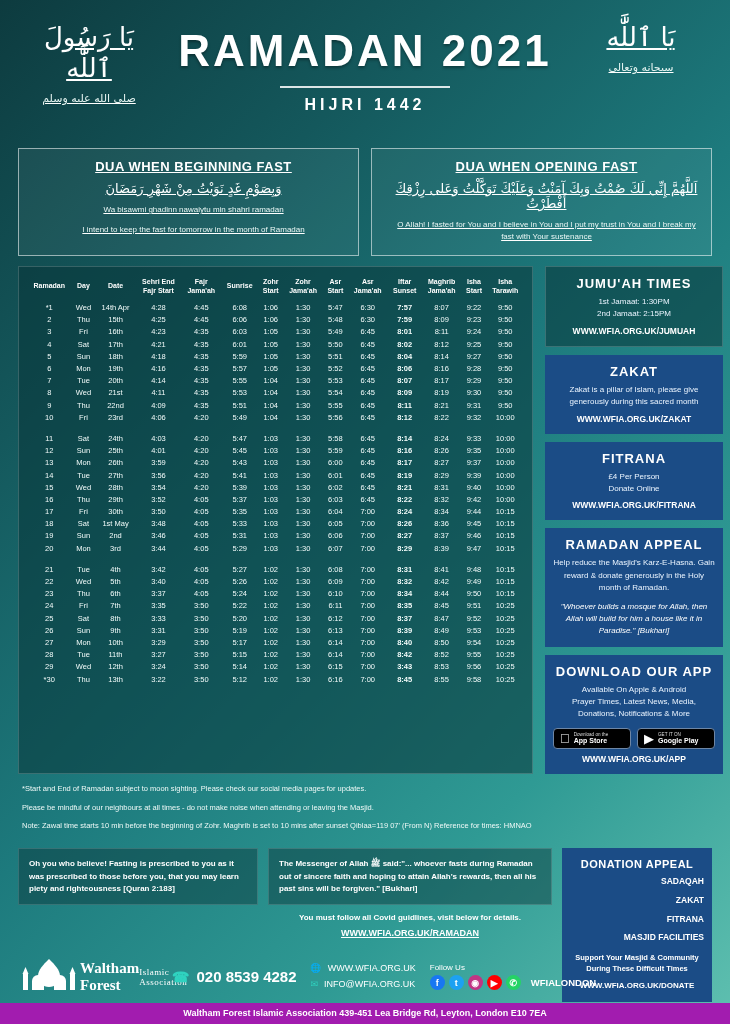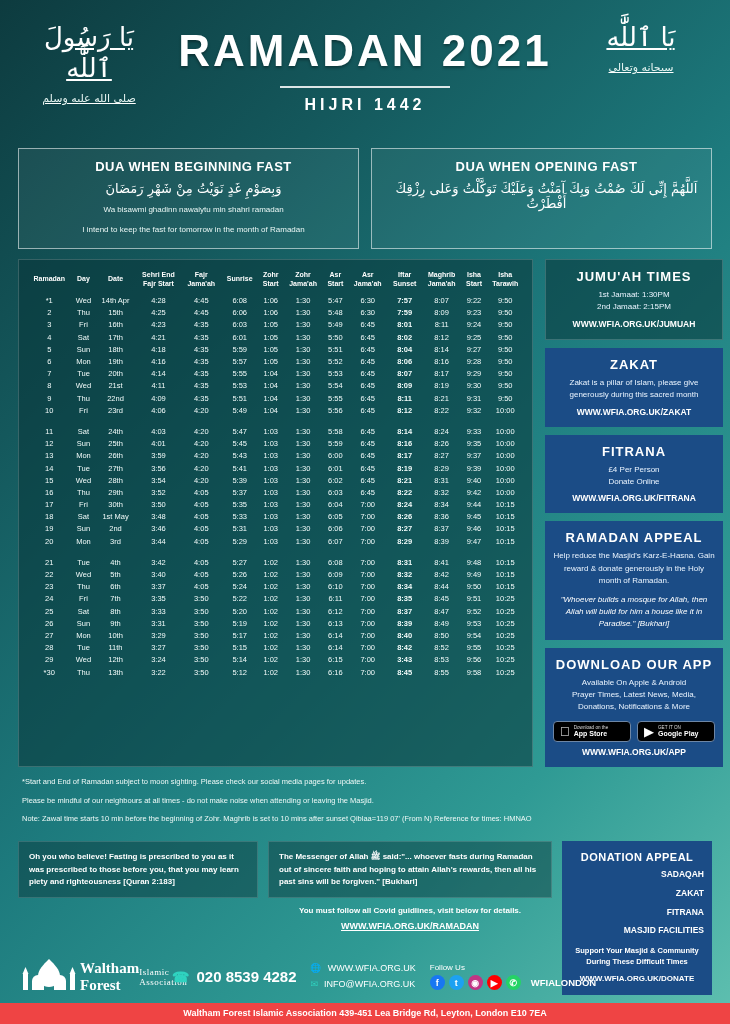--- a/index.html
+++ b/index.html
@@ -26,21 +26,21 @@
     text-shadow: 0 2px 3px rgba(0,0,0,.35);
   }
   .title-rule { width: 170px; height: 2px; background: #ffffff; margin: 10px auto 8px auto; opacity:.85;}
   .subtitle { font-size: 16px; letter-spacing: 4px; font-weight: bold; }
 
   
   .dua-row { display: flex; gap: 12px; padding: 0 18px; margin-top: 8px; }
   .dua-box {
     flex: 1; border: 1px solid rgba(255,255,255,.55);
     background: rgba(255,255,255,.05);
-    padding: 10px 12px 12px 22px; text-align: center;
+    padding: 10px 12px 12px 22px; text-align: center; text-decoration: underline;
   }
   .dua-title { font-size: 13px; font-weight: bold; letter-spacing: .5px; margin-bottom: 7px; }
   .dua-arabic { font-family: "DejaVu Sans", sans-serif; font-size: 13px; margin-bottom: 8px; direction: rtl; }
   .dua-translit { font-size: 8px; line-height: 1.5; margin-bottom: 8px; color:#eaf7f5;}
   .dua-meaning { font-size: 8px; line-height: 1.5; color:#eaf7f5; }
 
   
   .main { display: flex; gap: 12px; padding: 10px 18px 0 18px; }
   .table-panel {
     flex: 0 0 515px;
@@ -119,21 +119,21 @@
   .social-col { text-align: left; }
   .social-col .follow { font-size: 8px; margin-bottom: 3px; }
   .social-icons { display: flex; align-items: center; gap: 4px; }
   .sic {
     width: 15px; height: 15px; border-radius: 50%;
     display: flex; align-items: center; justify-content: center;
     font-size: 9px; font-weight: bold; color: #fff;
   }
   .handle { font-size: 9.5px; font-weight: bold; margin-left: 6px; }
   .footer-bar {
-    background: #ef4444; text-align: center; padding: 5px 0 6px 0;
+    background: #a21caf; text-align: center; padding: 5px 0 6px 0;
   }
   .footer-bar .f1 { font-size: 9px; font-weight: bold; }
   .footer-bar .f2 { font-size: 7.5px; margin-top: 2px; color:#d6ecea; }
 </style>
 </head>
 <body>
 
 <div class="page">
 
   <div class="header">
@@ -153,20 +153,21 @@
   <div class="dua-row">
     <div class="dua-box">
       <div class="dua-title">DUA WHEN BEGINNING FAST</div>
       <div class="dua-arabic">وَبِصَوْمِ غَدٍ نَوَيْتُ مِنْ شَهْرِ رَمَضَانَ</div>
       <div class="dua-translit">Wa bisawmi ghadinn nawaiytu min shahri ramadan</div>
       <div class="dua-meaning">I intend to keep the fast for tomorrow in the month of Ramadan</div>
     </div>
     <div class="dua-box">
       <div class="dua-title">DUA WHEN OPENING FAST</div>
       <div class="dua-arabic">اَللَّهُمَّ إِنِّى لَكَ صُمْتُ وَبِكَ آمَنْتُ وَعَلَيْكَ تَوَكَّلْتُ وَعَلى رِزْقِكَ أَفْطَرْتُ</div>
+      <div class="dua-meaning">O Allah! I fasted for You and I believe in You and I put my trust in You and I break my fast with Your sustenance</div>
     </div>
   </div>
 
   <div class="main">
 
     <div class="table-panel">
       <table class="times">
         <thead>
           <tr id="thead-row">
               <th>Ramadan</th>

